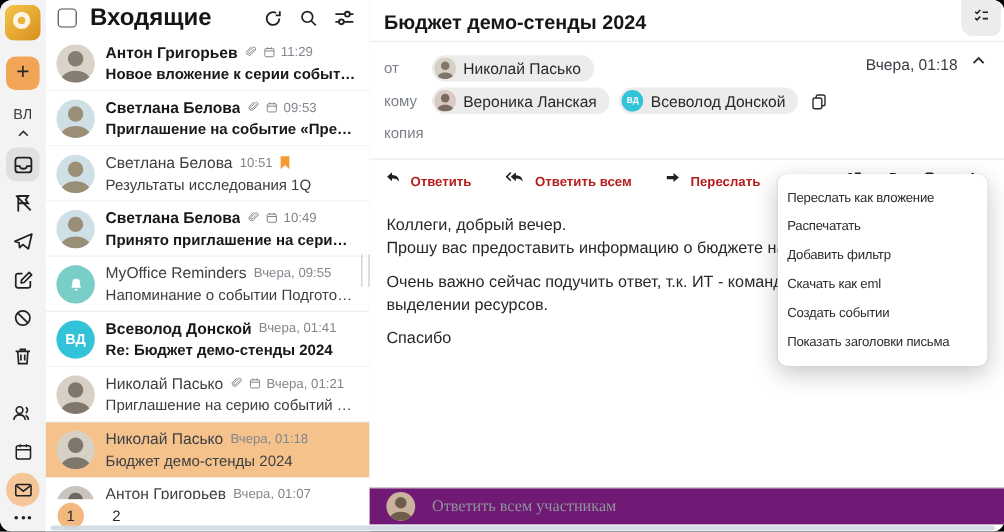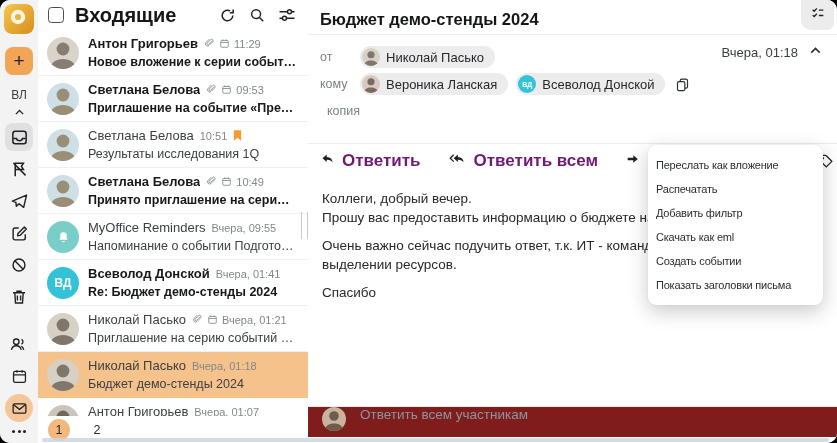--- a/index.html
+++ b/index.html
@@ -51,26 +51,26 @@
   .subject{padding:10px 46px 0 12px;font-size:16.5px;font-weight:700;color:#151618;white-space:nowrap;overflow:hidden;border-bottom:1px solid #ececec;height:24px;}
   .meta{padding:11px 12px 10px;border-bottom:1px solid #ececec;position:relative;}
   .mrow{display:flex;align-items:center;margin-bottom:5px;min-height:22px;}
   .mlabel{width:40px;flex:none;font-size:12.5px;color:#7b8087;}
   .pills{display:flex;align-items:center;gap:8px;flex-wrap:nowrap;}
   .pill{display:flex;align-items:center;gap:6px;background:#ececec;border-radius:12px;padding:2px 11px 2px 2px;font-size:13px;color:#26282b;white-space:nowrap;cursor:pointer;}
   .copy-btn{display:flex;align-items:center;margin-left:2px;cursor:pointer;color:#222;}
   .stamp{position:absolute;top:8px;right:14px;display:flex;align-items:center;gap:10px;}
   .stamp-t{font-size:13px;color:#3a3e44;}
   .actionbar{display:flex;align-items:center;height:33px;padding:0 14px 0 12px;}
-  .abtn{display:flex;align-items:flex-end;gap:7px;font-size:17px;font-weight:700;color:#701a75;margin-right:27px;cursor:pointer;white-space:nowrap;}
+  .abtn{display:flex;align-items:flex-end;gap:7px;font-size:11px;font-weight:700;color:#b91c1c;margin-right:27px;cursor:pointer;white-space:nowrap;}
   .aspacer{flex:1;}
   .tic{display:flex;align-items:center;justify-content:center;width:26px;height:24px;margin-left:7px;color:#1e1f21;cursor:pointer;}
   .body{padding:12px 14px 0;font-size:13.5px;line-height:19px;color:#26282b;}
   .body p{margin:0 0 9px;white-space:pre-line;}
-  .replybar{position:absolute;left:0;right:0;bottom:6px;height:30px;border-top:1px solid #e9e9e9;display:flex;align-items:flex-start;padding-left:14px;background:#7f1d1d;}
+  .replybar{position:absolute;left:0;right:0;bottom:6px;height:30px;border-top:1px solid #e9e9e9;display:flex;align-items:center;padding-left:14px;background:#701a75;font-family:Liberation Serif, serif;}
   .replybar .rb-label{margin-left:14px;font-size:13.5px;color:#8f949c;}
 
   
   .menu{position:absolute;top:145px;right:14px;min-width:175px;background:#fff;border-radius:8px;box-shadow:0 6px 20px rgba(0,0,0,.22),0 0 1px rgba(0,0,0,.15);padding:8px 0;z-index:30;}
   .menu-item{height:24px;line-height:24px;padding:0 8px;font-size:11px;letter-spacing:-0.2px;color:#2a2d31;white-space:nowrap;cursor:pointer;}
 
   .grip{position:absolute;left:301px;top:212px;width:5px;height:27px;border-left:1.5px solid #c7cacd;border-right:1.5px solid #c7cacd;cursor:col-resize;z-index:6;}
   .bottom-strip{position:absolute;left:42px;right:8px;bottom:1px;height:4px;background:#ccd6e1;border-radius:3px;opacity:.85;}
 </style>
 </head>
@@ -427,21 +427,21 @@
               <span>Всеволод Донской</span>
             </span>
             <span class="copy-btn">
               <svg width="15" height="15" viewBox="0 0 18 18">
                 <rect x="6.2" y="2.6" width="8.8" height="10.8" rx="1.8" fill="none" stroke="#2a2d31" stroke-width="1.4"></rect>
                 <rect x="3" y="5.6" width="8.8" height="10.8" rx="1.8" fill="#fff" stroke="#2a2d31" stroke-width="1.4"></rect>
               </svg>
             </span>
           </span>
       </div>
-      <div class="mrow" style="margin-bottom:11px;text-align:right;">
+      <div class="mrow" style="margin-bottom:0;">
         <span class="mlabel">копия</span>
       </div>
     </div>
 
     <div class="actionbar">
       <span class="abtn">
         <span><svg width="15" height="14" viewBox="0 0 18 18">
               <path d="M8 3.2 2.6 8l5.4 4.8V9.9c3.6-.2 5.8.9 7.6 3.3-.3-4.3-2.7-6.7-7.6-6.9z" fill="#1f2124"></path>
             </svg></span>
         <span>Ответить</span>

